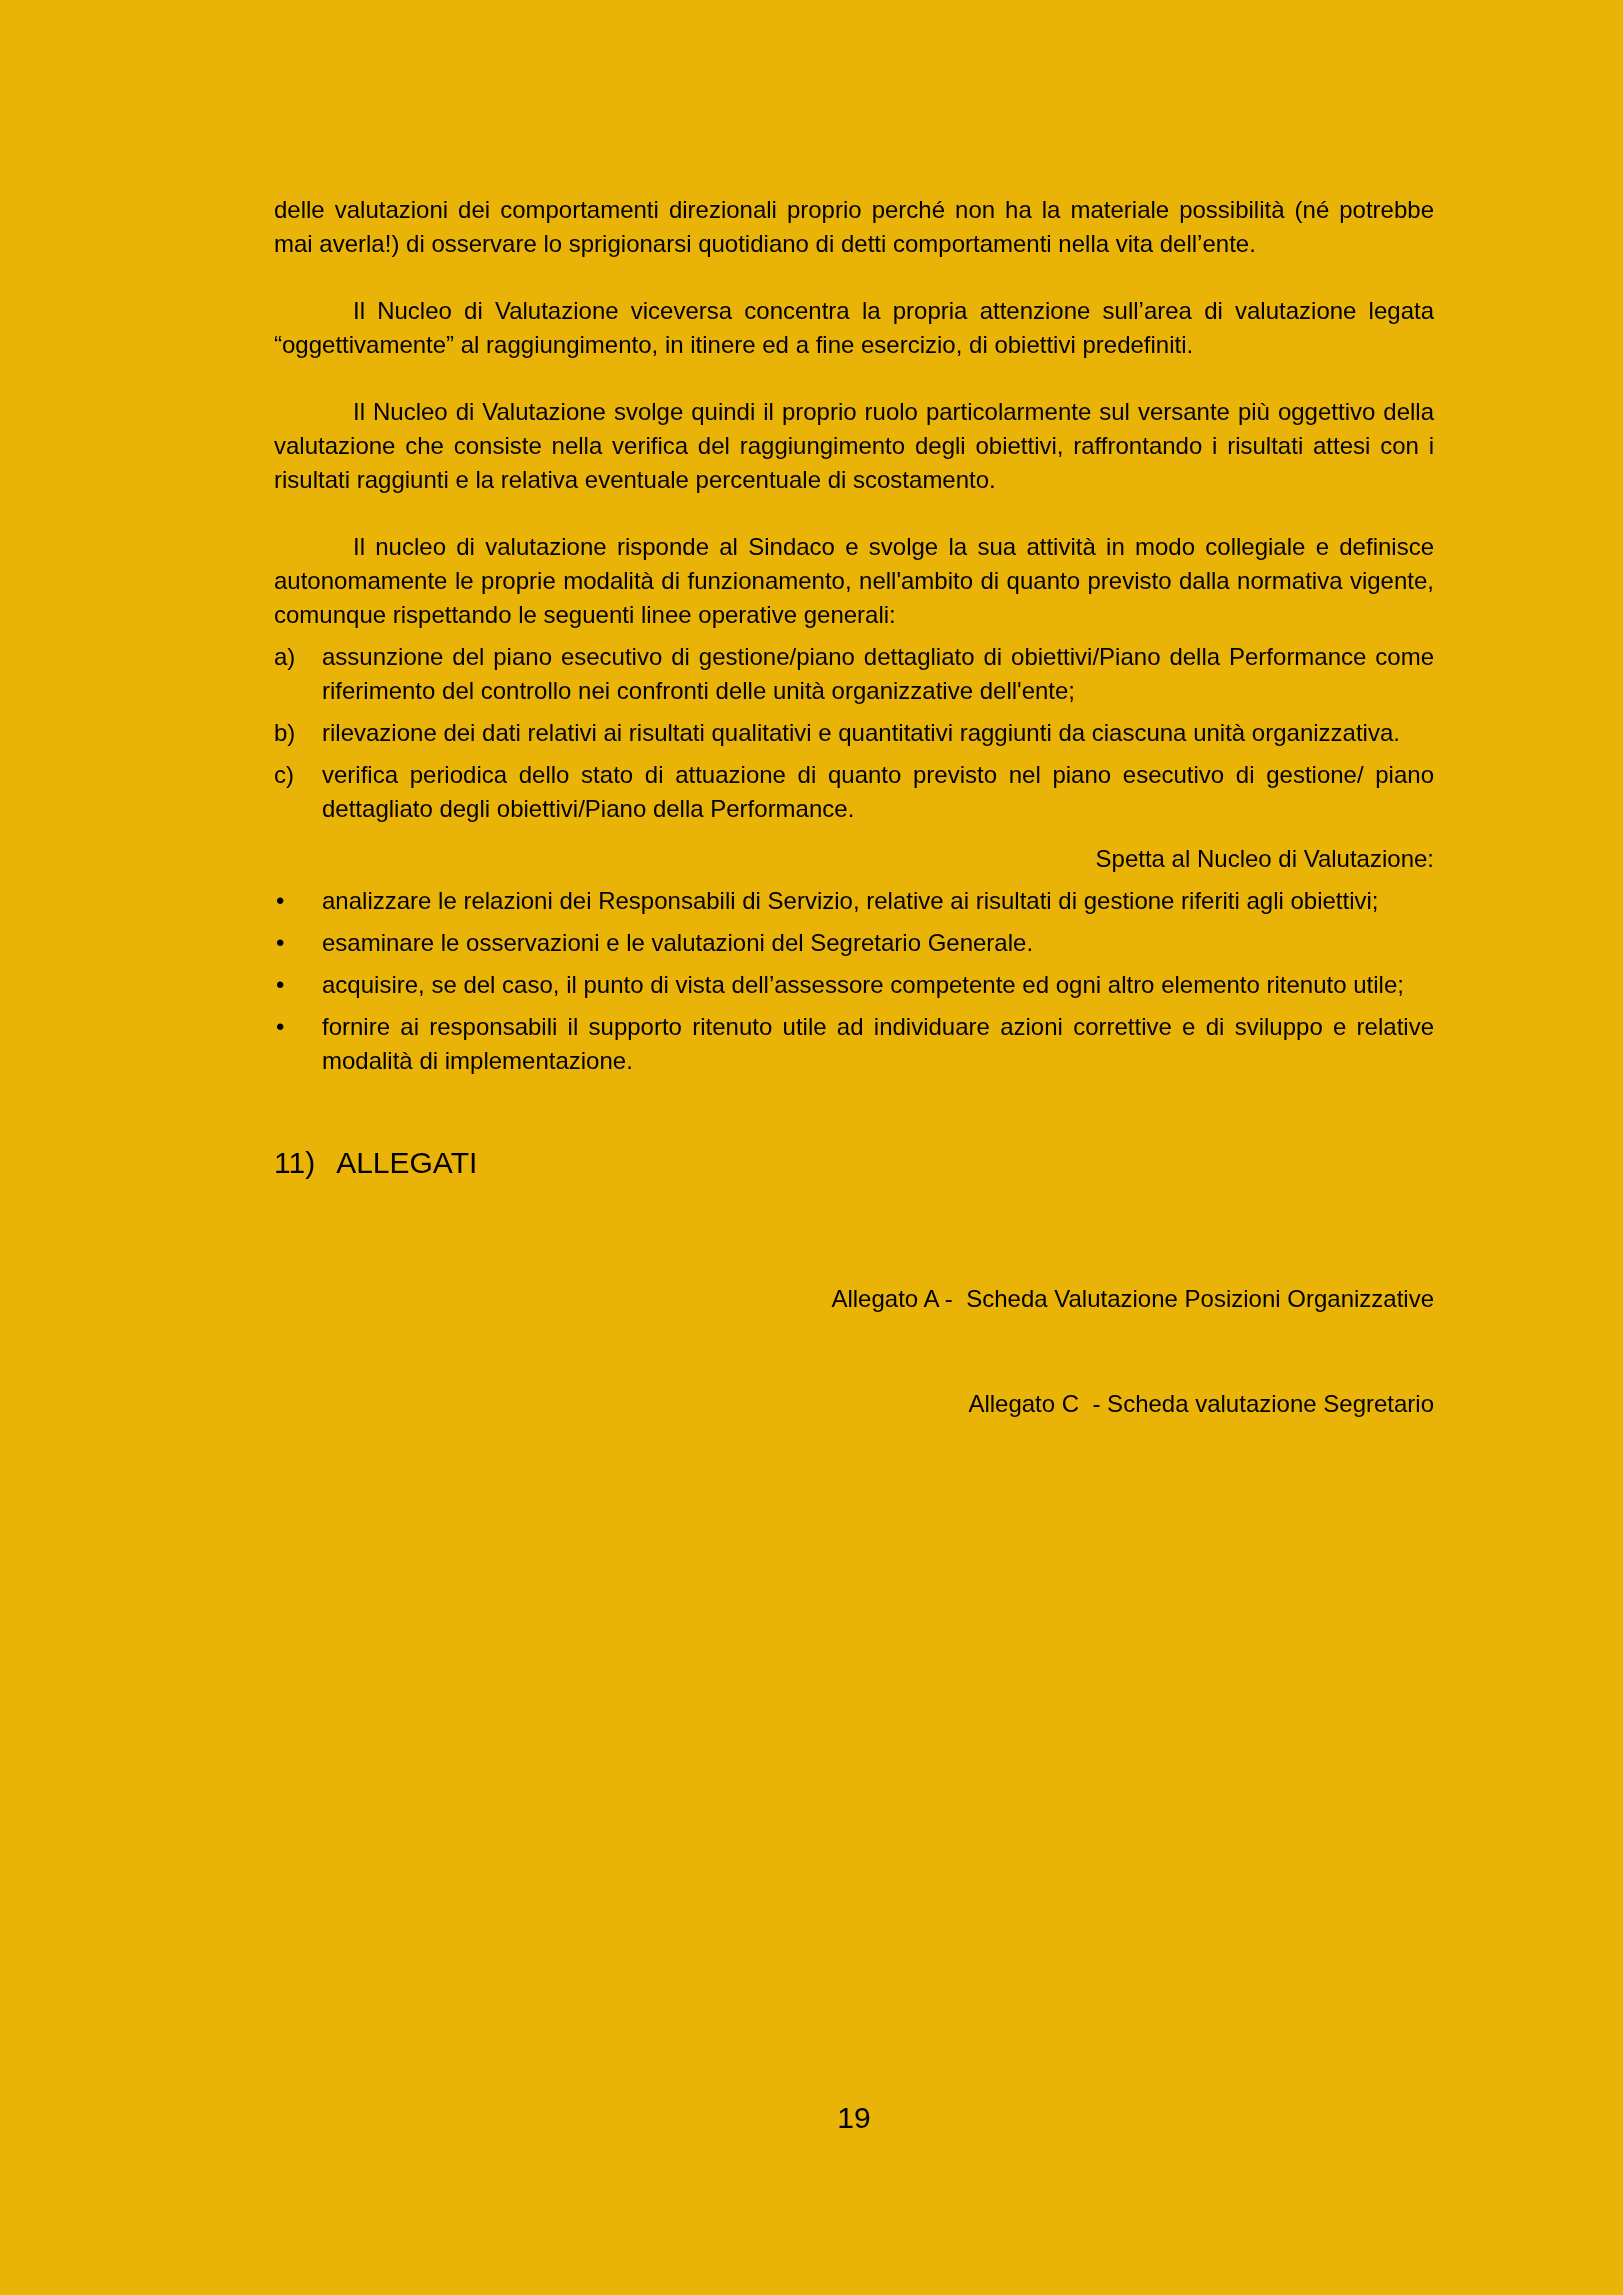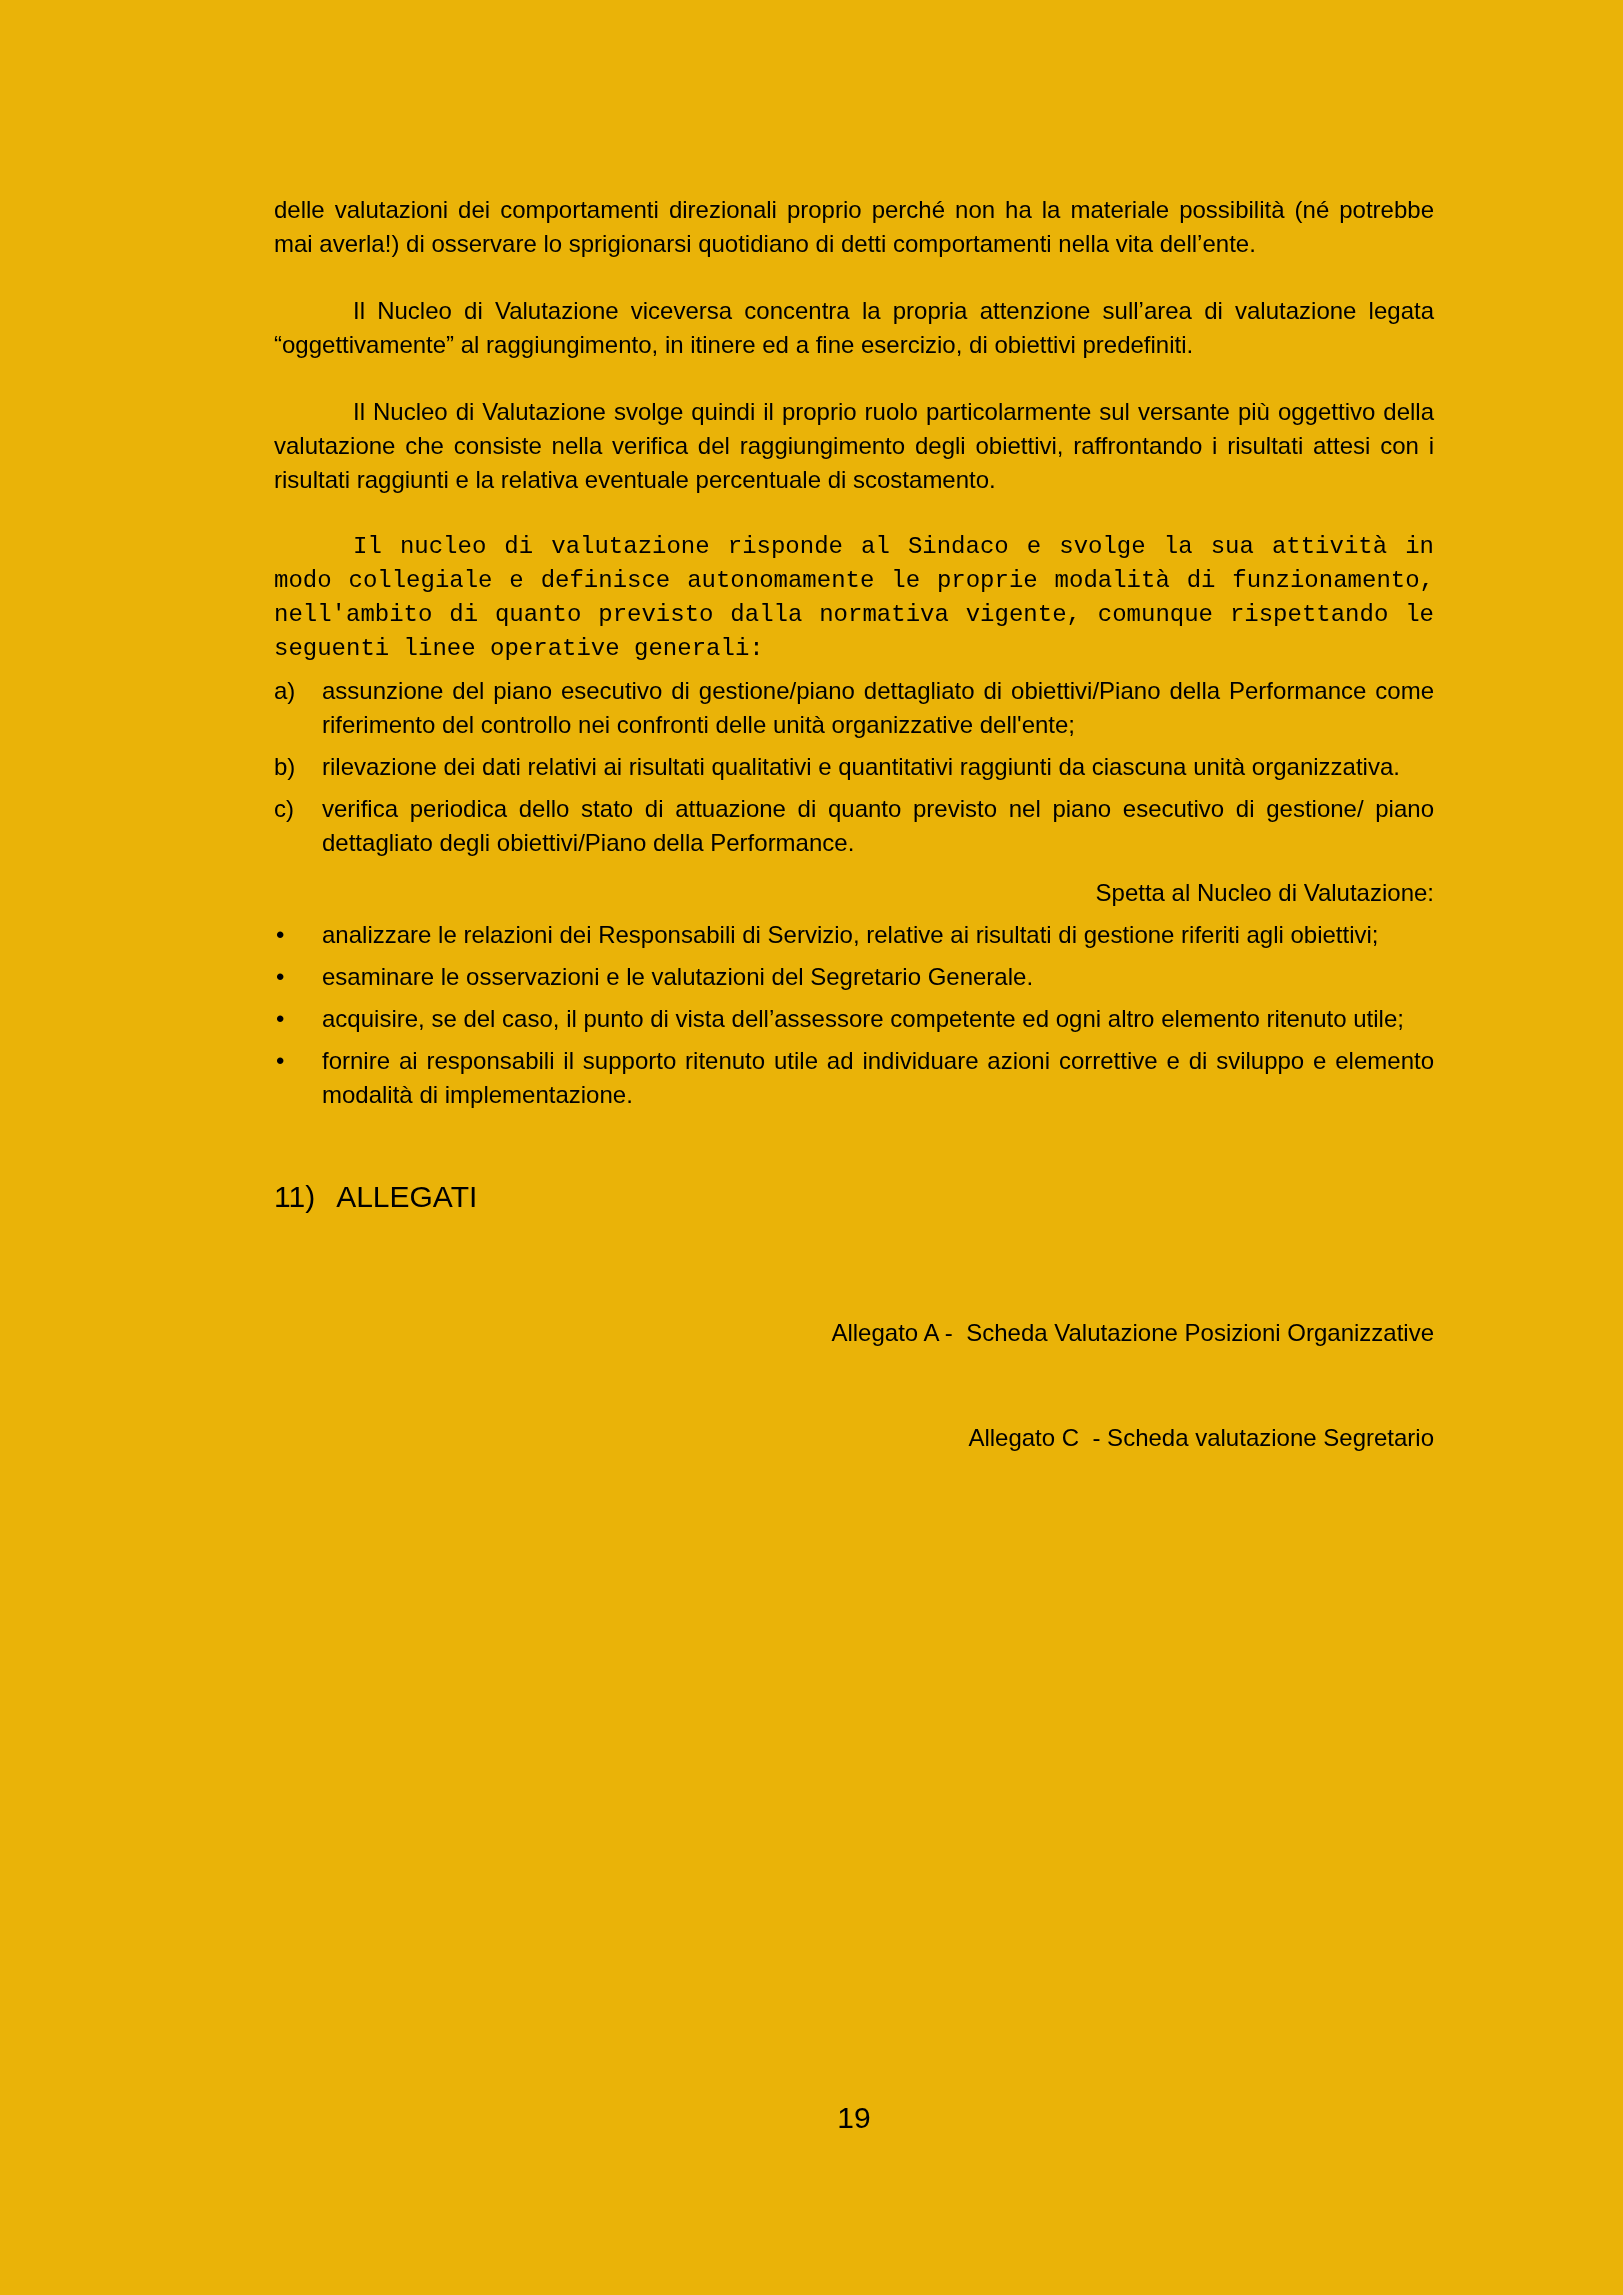--- a/index.html
+++ b/index.html
@@ -27,21 +27,20 @@
   }
   p.body-para {
     margin: 0 0 33px 0;
     text-indent: 79px;
   }
   p.body-para.no-indent {
     text-indent: 0;
   }
   p.body-para.tight {
     margin-bottom: 0;
-    font-family: Liberation Mono, monospace;
   }
   .list-item {
     position: relative;
     padding-left: 48px;
     margin-top: 7.9px;
     text-align: justify;
   }
   .list-item .marker {
     position: absolute;
     left: 0;
@@ -123,21 +122,21 @@
       <div class="list-item bullet-item">
         <span class="marker">•</span>
         <span>esaminare le osservazioni e le valutazioni del Segretario Generale.</span>
       </div>
       <div class="list-item bullet-item">
         <span class="marker">•</span>
         <span>acquisire, se del caso, il punto di vista dell’assessore competente ed ogni altro elemento ritenuto utile;</span>
       </div>
       <div class="list-item bullet-item">
         <span class="marker">•</span>
-        <span>fornire ai responsabili il supporto ritenuto utile ad individuare azioni correttive e di sviluppo e elemento modalità di implementazione.</span>
+        <span>fornire ai responsabili il supporto ritenuto utile ad individuare azioni correttive e di sviluppo e relative modalità di implementazione.</span>
       </div>
     </div>
 
     <div class="section-heading">
       <span class="heading-num">11)</span><span>ALLEGATI</span>
     </div>
 
     <div class="allegati">
       <div>Allegato A -  Scheda Valutazione Posizioni Organizzative</div>
       <div>Allegato C  - Scheda valutazione Segretario</div>

